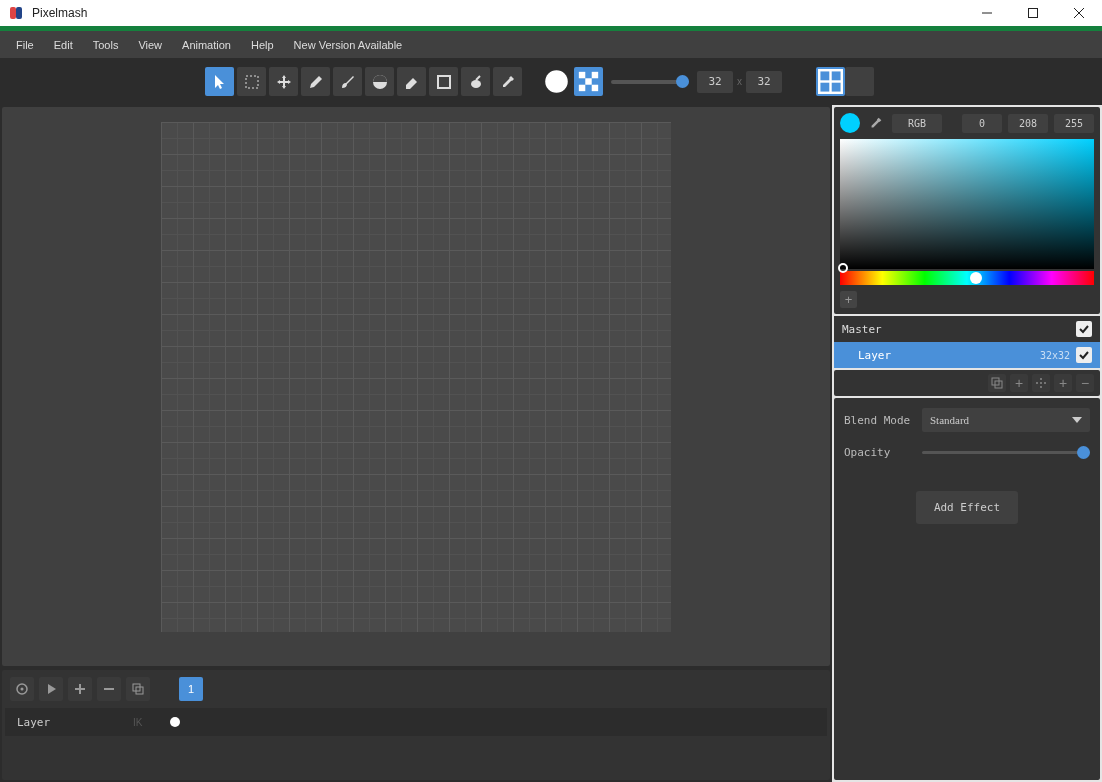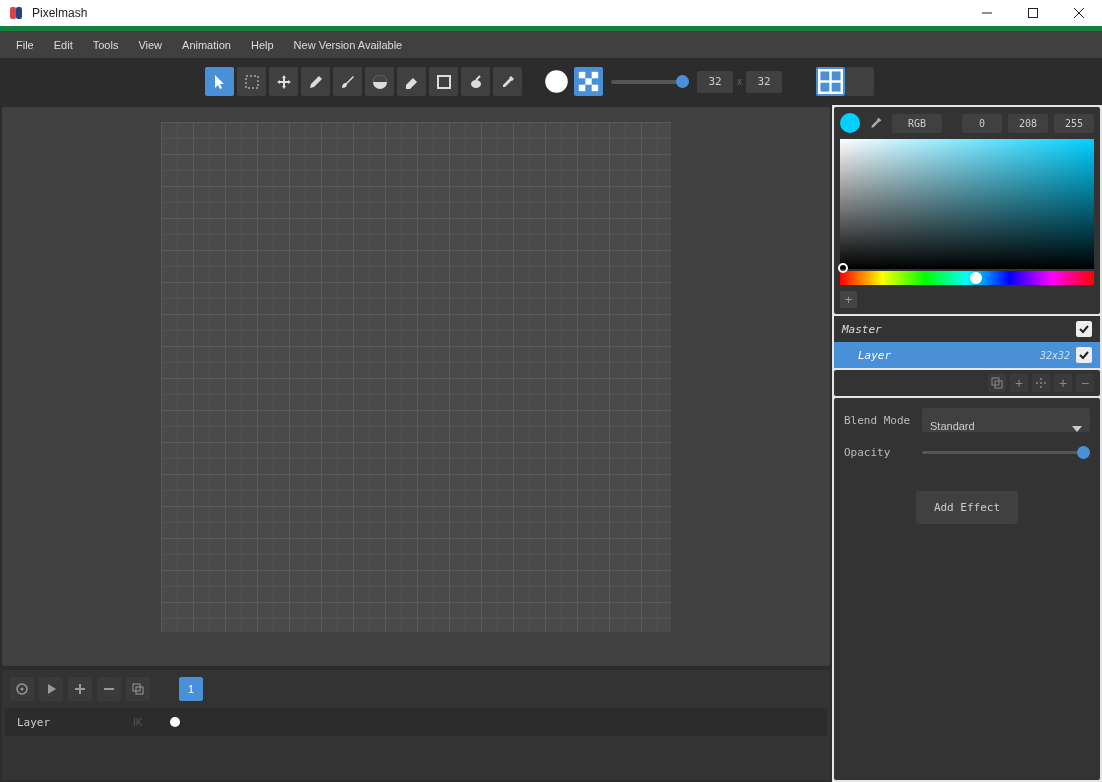--- a/index.html
+++ b/index.html
@@ -67,40 +67,40 @@
   .mode-btn { width:50px; height:19px; background:#404040; color:#ccc; font-size:10px; font-family:monospace; display:flex;align-items:center;justify-content:center;border-radius:2px;}
   .rgb-val { width:40px; height:19px; background:#404040; color:#ccc; font-size:10px; font-family:monospace; display:flex;align-items:center;justify-content:center;border-radius:2px;}
   .color-field { width:100%; height:130px; position:relative; background: linear-gradient(to right, #fff, #00d0ff); margin-bottom:2px;}
   .color-field::after{content:"";position:absolute;inset:0;background:linear-gradient(to bottom, transparent, #000);}
   .field-cursor{position:absolute; left:-2px; bottom:-4px; width:10px;height:10px;border:2px solid #fff;border-radius:50%;z-index:2;}
   .hue-bar{ width:100%; height:14px; background: linear-gradient(to right, #f00, #ff0, #0f0, #0ff, #00f, #f0f, #f00); position:relative;}
   .hue-cursor{position:absolute; left:51%; top:1px; width:12px;height:12px; background:#fff;border-radius:50%;}
   .add-swatch{ width:17px;height:17px; background:#444; color:#999; font-size:13px; display:flex;align-items:center;justify-content:center; margin-top:6px;border-radius:2px;}
   
   .layers-panel{ background:#333; border-radius:2px;}
-  .layer-item{ height:26px; display:flex; align-items:center; padding: 0 8px; font-family:monospace; font-size:11px;font-style:italic;}
+  .layer-item{ height:26px; display:flex; align-items:center; padding: 0 8px; font-family:monospace; font-size:11px;}
   .layer-item.master{ color:#ddd; background:#333;}
   .layer-item.selected{ background:#4a90d9; color:#fff;}
   .layer-item .spacer{flex:1;}
   .layer-item .dim{ font-size:10px; opacity:0.7;}
   .vis-check{ width:16px;height:16px; background:#eee; display:flex;align-items:center;justify-content:center; margin-left:6px;border-radius:2px;}
   .vis-check svg{width:12px;height:12px;}
   .layer-item.selected .li-name{padding-left:16px;}
   
   .layer-tools{ background:#333; height:26px; display:flex; justify-content:flex-end; align-items:center; padding-right:6px; gap:4px; border-radius:2px;}
   .lt-btn{width:18px;height:18px; background:#3a3a3a; color:#888; display:flex;align-items:center;justify-content:center;font-size:14px;border-radius:2px;}
   .lt-btn svg{width:12px;height:12px;}
   
   .fx-panel{ background:#333; flex:1; border-radius:2px; padding:10px 10px;}
   .fx-tabs{ display:flex; justify-content:center; gap:4px; margin: 8px 0 18px;}
   .fx-tab{ width:22px;height:20px;display:flex;align-items:center;justify-content:center; color:#ddd; font-size:10px; font-weight:bold; border-radius:2px;}
   .fx-tab.dim{ background:#404040; opacity:0.5;}
   .prop-row{ display:flex; align-items:center; margin-bottom:14px; gap:8px;}
   .prop-label{ color:#bbb; font-size:11px; font-family:monospace; width:70px;}
-  .select{ flex:1; height:24px; background:#404040; color:#ccc; font-size:11px; font-family:Liberation Sans, sans-serif; display:flex;align-items:flex-end; padding: 0 8px; border-radius:2px; justify-content:space-between;}
+  .select{ flex:1; height:24px; background:#404040; color:#ccc; font-size:11px; font-family:Liberation Serif, serif; display:flex;align-items:center; padding: 0 8px; border-radius:2px; justify-content:space-between;}
   .select .tri{ width:0;height:0;border-left:5px solid transparent;border-right:5px solid transparent;border-top:6px solid #ccc;}
   .opacity-slider{ flex:1; height:3px; background:#555; position:relative; border-radius:2px;}
   .opacity-slider .thumb{ position:absolute; right:0; top:-5px; width:13px;height:13px; background:#4a90d9; border-radius:50%;}
   .add-effect { display:block; margin: 32px auto 0; padding: 10px 18px; background:#404040; color:#ccc; font-size:11px; font-family:monospace; border:none; border-radius:3px;}
 </style>
 </head>
 <body>
 
 <div class="titlebar">
   <div class="logo">

